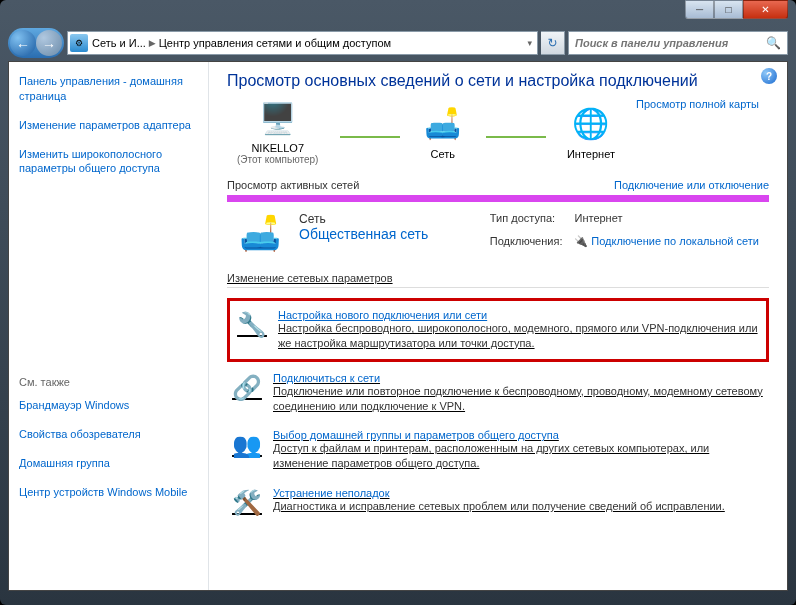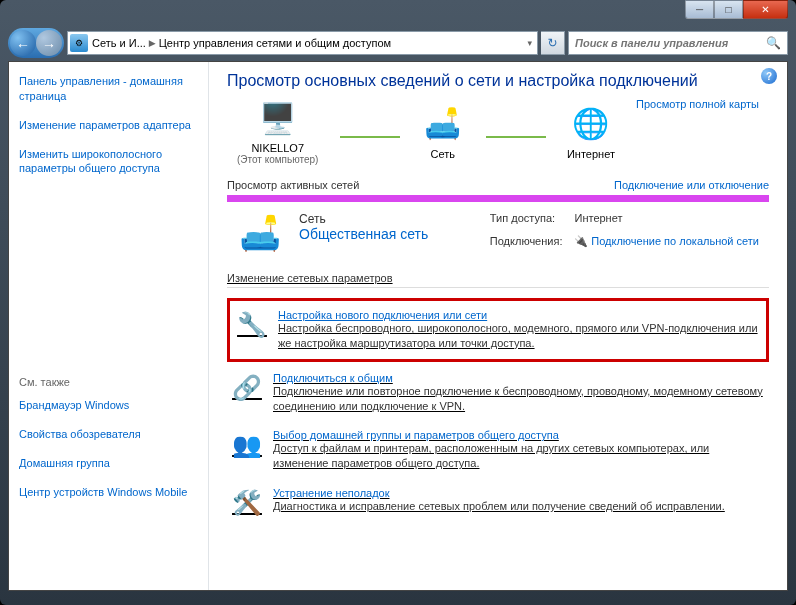--- a/index.html
+++ b/index.html
@@ -149,21 +149,21 @@
           <div class="setting-icon">🔧</div>
           <div class="setting-text">
             <div class="setting-link">Настройка нового подключения или сети</div>
             <div class="setting-desc">Настройка беспроводного, широкополосного, модемного, прямого или VPN-подключения или же настройка маршрутизатора или точки доступа.</div>
           </div>
         </div>
 
         <div class="setting-item">
           <div class="setting-icon">🔗</div>
           <div class="setting-text">
-            <div class="setting-link nounder">Подключиться к общим</div>
+            <div class="setting-link nounder">Подключиться к сети</div>
             <div class="setting-desc">Подключение или повторное подключение к беспроводному, проводному, модемному сетевому соединению или подключение к VPN.</div>
           </div>
         </div>
 
         <div class="setting-item">
           <div class="setting-icon">👥</div>
           <div class="setting-text">
             <div class="setting-link nounder">Выбор домашней группы и параметров общего доступа</div>
             <div class="setting-desc">Доступ к файлам и принтерам, расположенным на других сетевых компьютерах, или изменение параметров общего доступа.</div>
           </div>

